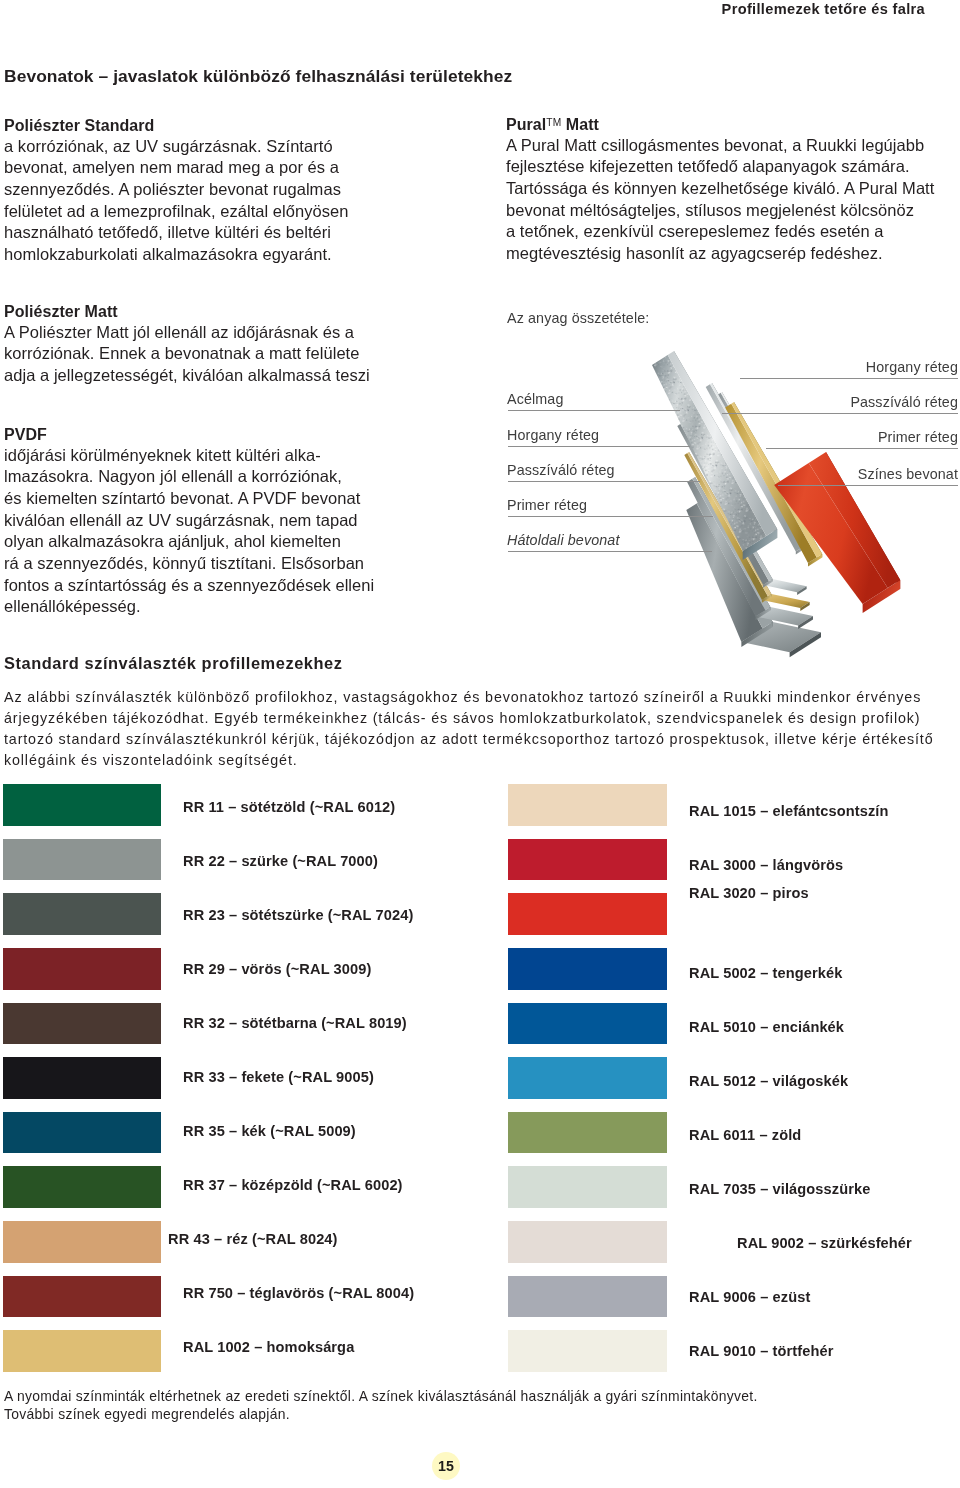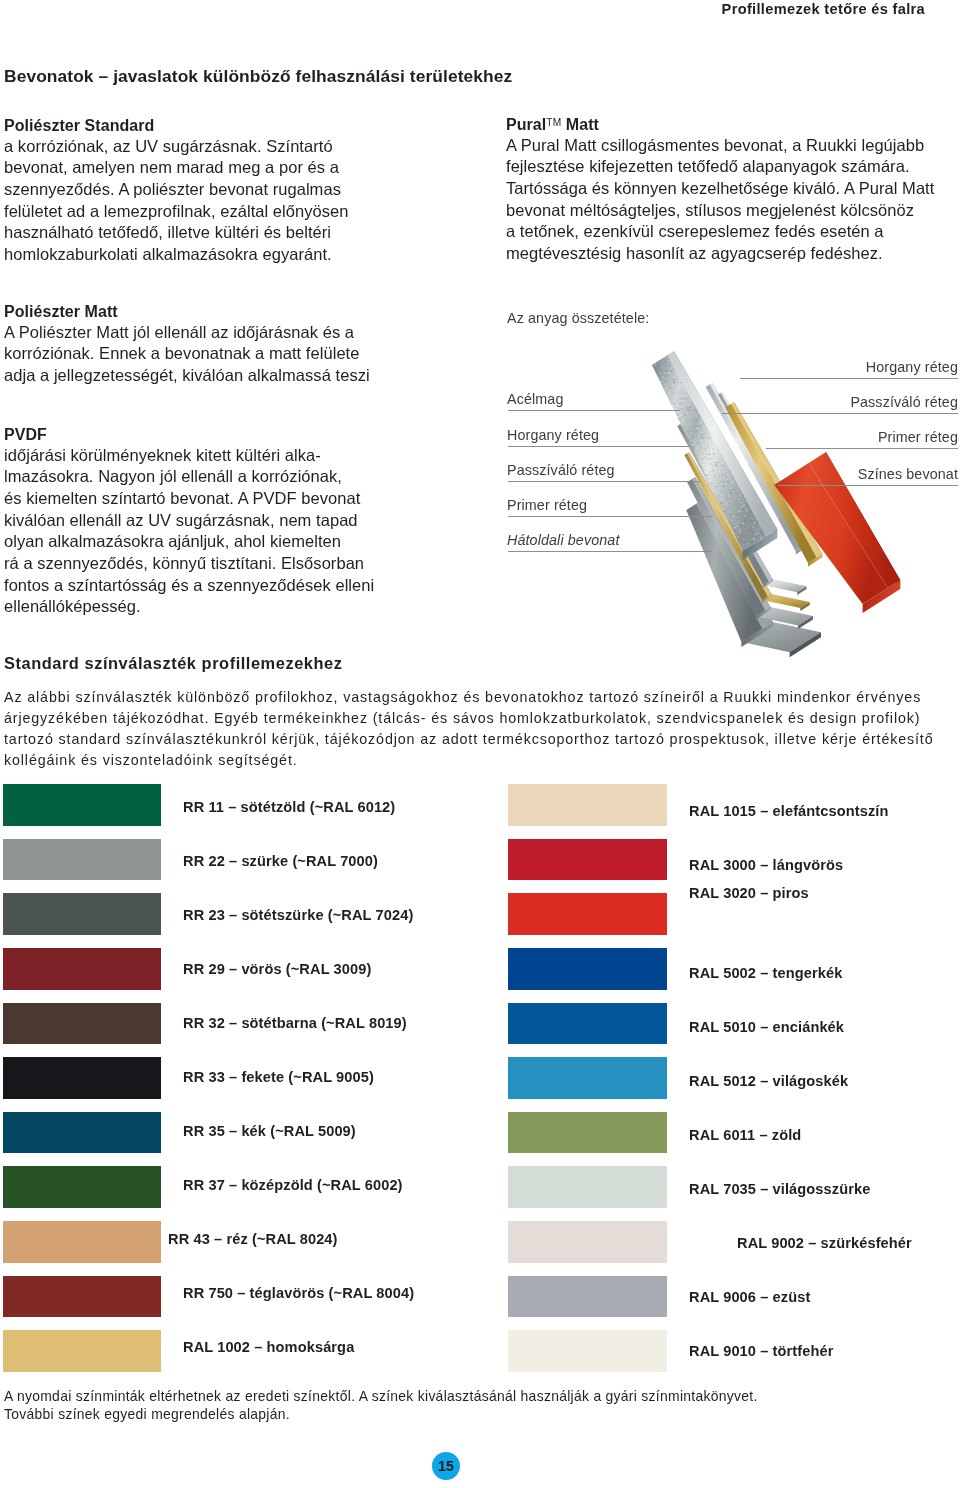--- a/index.html
+++ b/index.html
@@ -440,13 +440,13 @@
     <div class="swl" style="left: 689px; top: 1235px; margin-left: 48px;">RAL 9002 – szürkésfehér</div>
     <div class="sw" style="left: 508px; top: 1275.6px; background: rgb(168, 171, 180);"></div>
     <div class="swl" style="left: 689px; top: 1289px;">RAL 9006 – ezüst</div>
     <div class="sw" style="left: 508px; top: 1330.2px; background: rgb(241, 239, 228);"></div>
     <div class="swl" style="left: 689px; top: 1343px;">RAL 9010 – törtfehér</div>
   </div>
 <div id="footnote">
     <div>A nyomdai színminták eltérhetnek az eredeti színektől. A színek kiválasztásánál használják a gyári színmintakönyvet.</div>
     <div>További színek egyedi megrendelés alapján.</div>
   </div>
-<div id="pagebadge" style="background: #0ea5e9;">15</div>
+<div id="pagebadge" style="background: #fef9c3;">15</div>
 
 </body></html>

